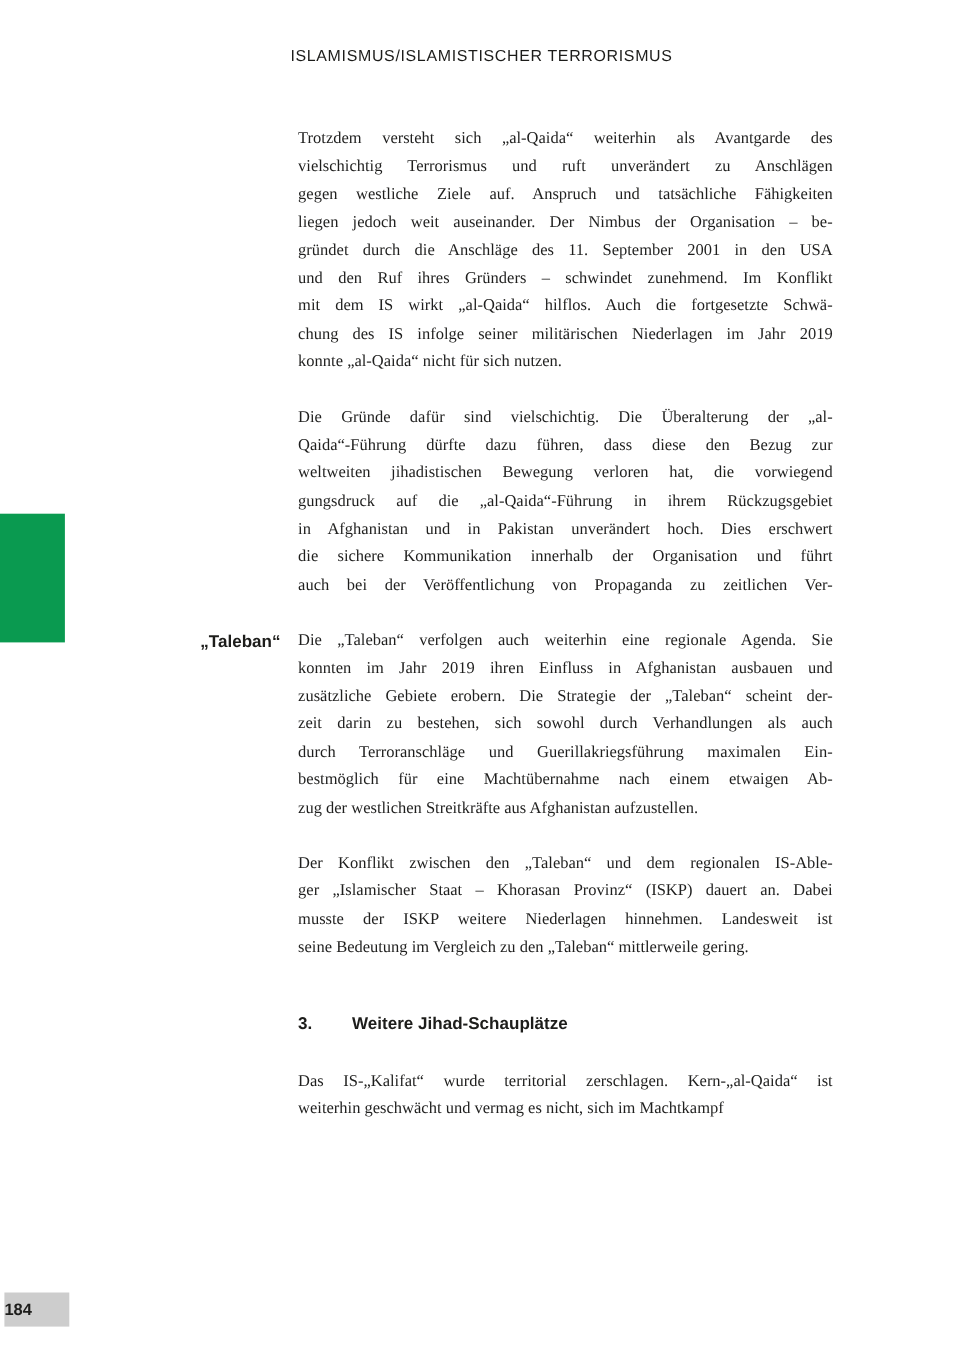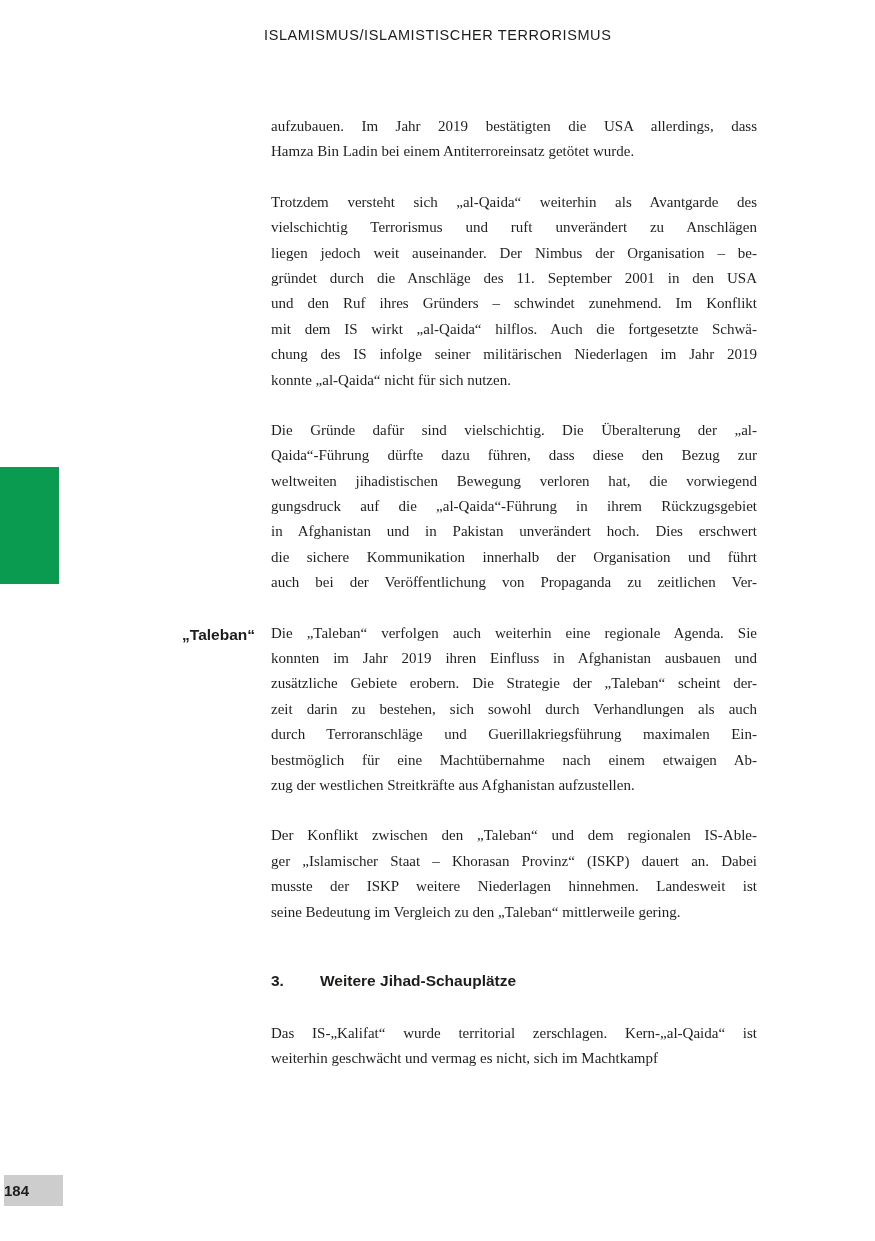--- a/index.html
+++ b/index.html
@@ -13,21 +13,21 @@
     background: #ffffff;
     overflow: hidden;
     font-family: "Liberation Serif", serif;
     color: var(--text, #1f1f1e);
   }
 
   
   .running-head {
     position: absolute;
     left: 264px;
-    top: 27px;
+    top: 43px;
     font-family: "Liberation Sans", sans-serif;
     font-size: 14.5px;
     font-weight: 500;
     letter-spacing: 0.6px;
     color: #1c1c1a;
     white-space: nowrap;
   }
 
   
   .accent-block {
@@ -111,28 +111,25 @@
 </style>
 </head>
 <body>
 
 <div class="running-head">ISLAMISMUS/ISLAMISTISCHER TERRORISMUS</div>
 
 <div class="accent-block"></div>
 
 <div class="text-column">
 
-  <div class="para">
-      <div class="line">aufzubauen. Im Jahr 2019 bestätigten die USA allerdings, dass</div>
-      <div class="line last">Hamza Bin Ladin bei einem Antiterroreinsatz getötet wurde.</div>
-    </div>
 
   <div class="para">
       <div class="line">Trotzdem versteht sich „al-Qaida“ weiterhin als Avantgarde des</div>
       <div class="line">vielschichtig Terrorismus und ruft unverändert zu Anschlägen</div>
+      <div class="line">gegen westliche Ziele auf. Anspruch und tatsächliche Fähigkeiten</div>
       <div class="line">liegen jedoch weit auseinander. Der Nimbus der Organisation – be-</div>
       <div class="line">gründet durch die Anschläge des 11. September 2001 in den USA</div>
       <div class="line">und den Ruf ihres Gründers – schwindet zunehmend. Im Konflikt</div>
       <div class="line">mit dem IS wirkt „al-Qaida“ hilflos. Auch die fortgesetzte Schwä-</div>
       <div class="line">chung des IS infolge seiner militärischen Niederlagen im Jahr 2019</div>
       <div class="line last">konnte „al-Qaida“ nicht für sich nutzen.</div>
     </div>
 
   <div class="para">
       <div class="line">Die Gründe dafür sind vielschichtig. Die Überalterung der „al-</div>

